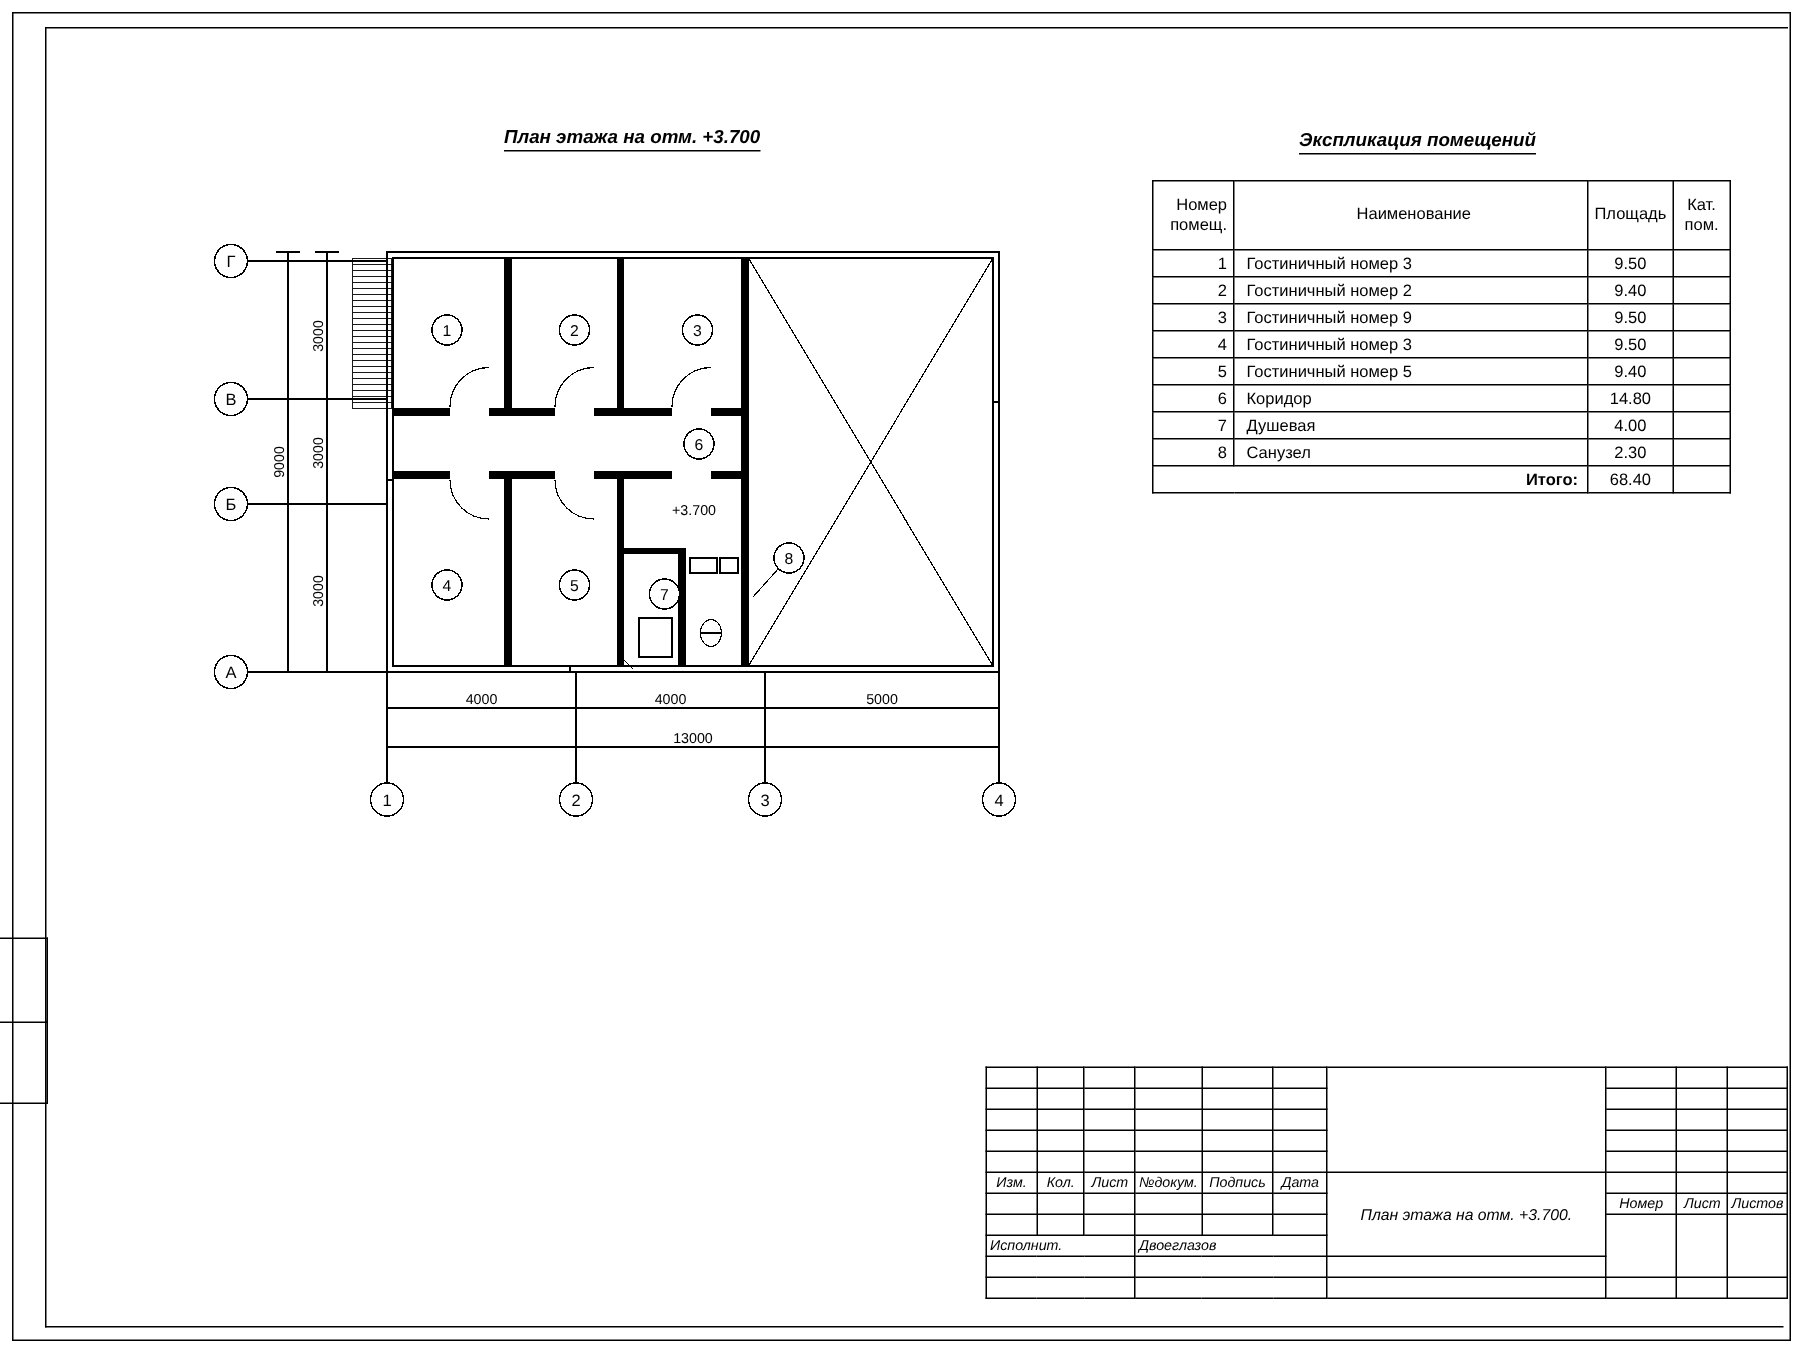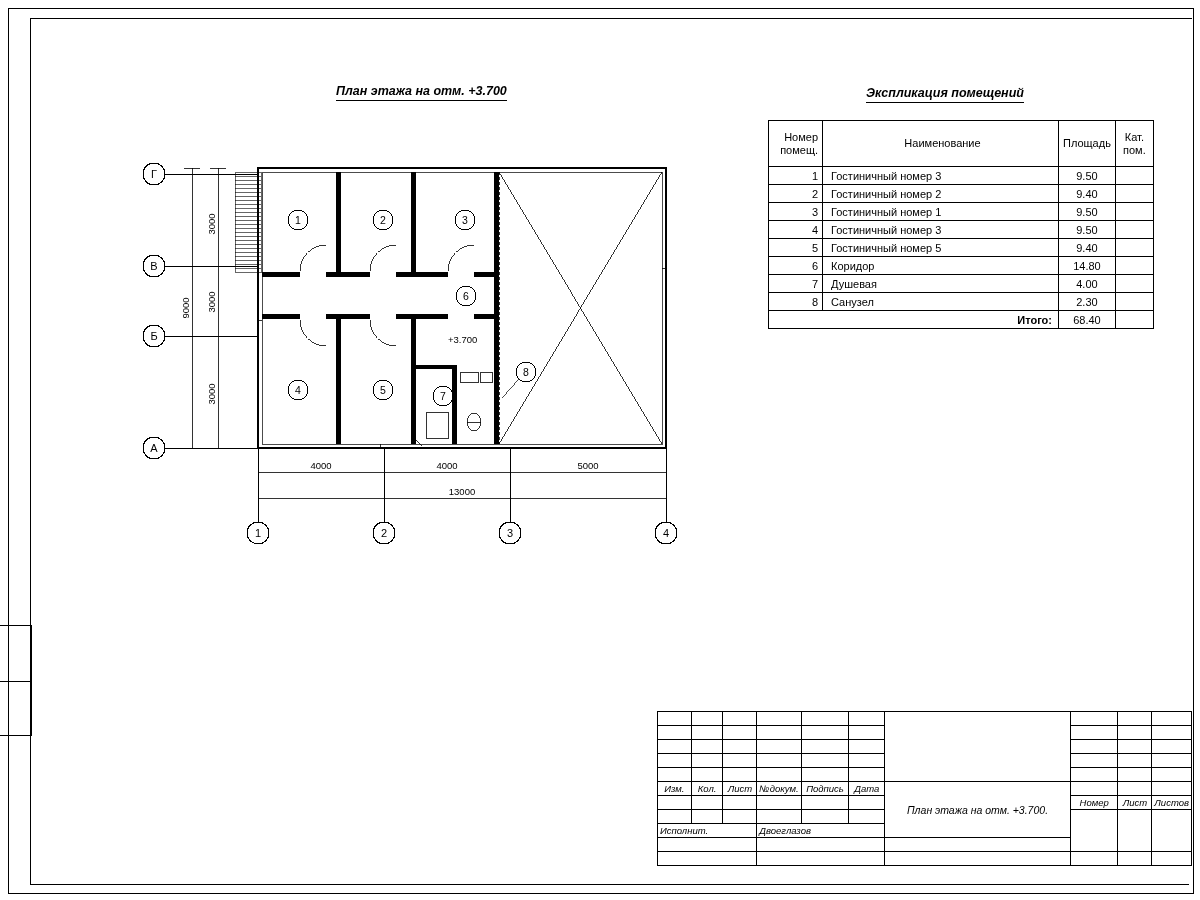--- a/index.html
+++ b/index.html
@@ -72,21 +72,21 @@
         <td class="c-cat"></td>
       </tr>
       <tr>
         <td class="c-num">2</td>
         <td class="c-name">Гостиничный номер 2</td>
         <td class="c-area">9.40</td>
         <td class="c-cat"></td>
       </tr>
       <tr>
         <td class="c-num">3</td>
-        <td class="c-name">Гостиничный номер 1</td>
+        <td class="c-name">Гостиничный номер 9</td>
         <td class="c-area">9.50</td>
         <td class="c-cat"></td>
       </tr>
       <tr>
         <td class="c-num">4</td>
         <td class="c-name">Гостиничный номер 3</td>
         <td class="c-area">9.50</td>
         <td class="c-cat"></td>
       </tr>
       <tr>

